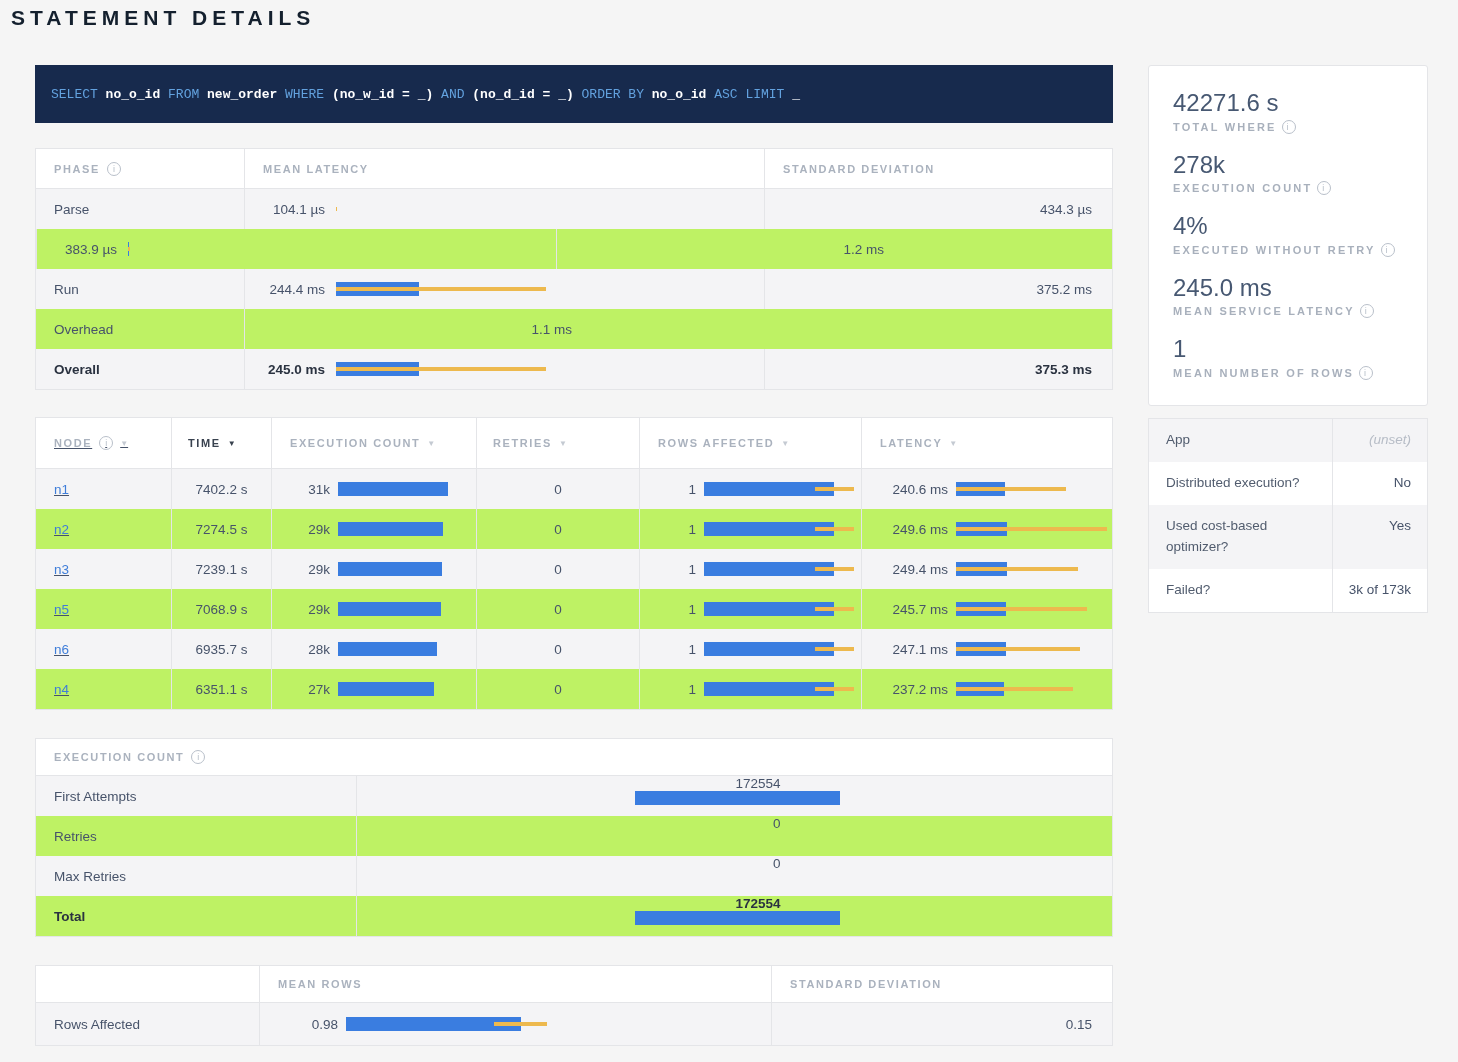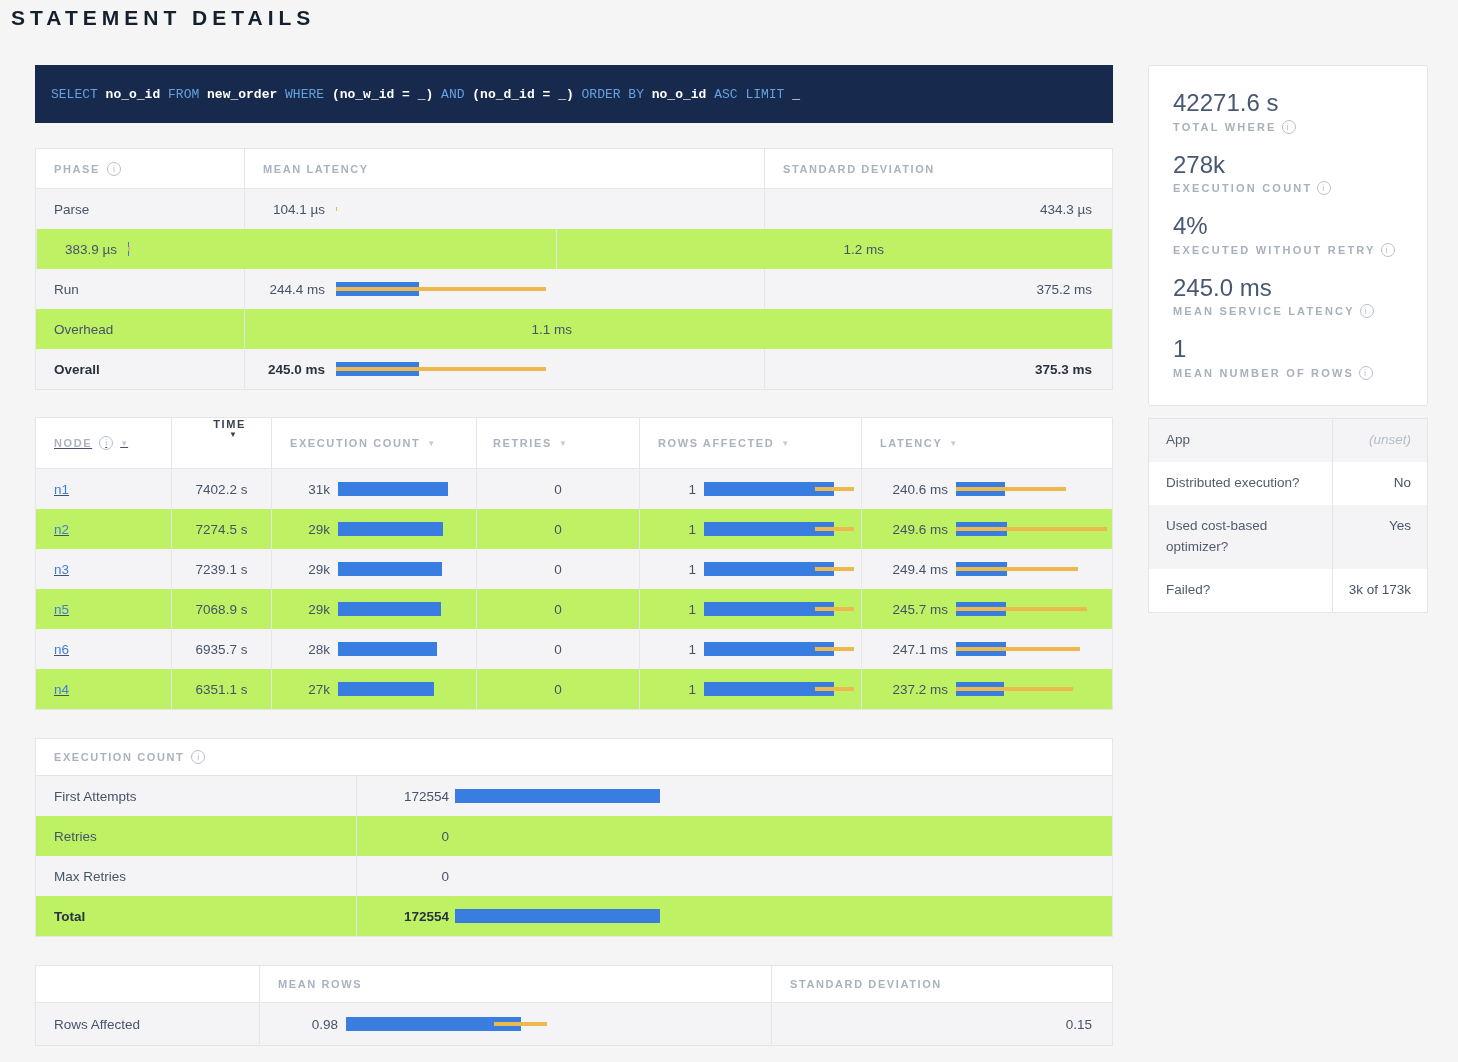--- a/index.html
+++ b/index.html
@@ -44,37 +44,37 @@
 
   
   .p-c1 { width:208px; padding-left:18px; }
   .p-c2 { width:520px; }
   .p-c2 .val { width:80px; }
   .p-c2 .bar { width:210px; margin-left:11px; }
   .p-c3 { width:348px; justify-content:flex-end; padding-right:20px; }
 
   
   .n-c1 { width:135px; padding-left:18px;text-decoration:underline; }
-  .n-c2 { width:100px; justify-content:center;flex-direction:column; }
+  .n-c2 { width:100px; justify-content:center; }
   .n-c3 { width:205px; }
   .n-c3 .val { width:58px; }
   .n-c3 .bar { width:110px; margin-left:8px; }
   .n-c4 { width:163px; justify-content:center; }
   .n-c5 { width:222px; }
   .n-c5 .val { width:56px; }
   .n-c5 .bar { width:150px; margin-left:8px; }
   .n-c6 { width:251px; }
   .n-c6 .val { width:86px; }
   .n-c6 .bar { width:152px; margin-left:8px; }
   .thead .n-c2, .thead .n-c4 { justify-content:flex-start; padding-left:16px; }
   .node-link { color:#3E7DD9; text-decoration:none; cursor:pointer; }
 
   
   .e-c1 { width:320px; padding-left:18px; }
-  .e-c2 { width:756px; }
+  .e-c2 { width:756px;flex-direction:column; }
   .e-c2 .val { width:92px; }
   .e-c2 .bar { width:205px; margin-left:6px; }
   .mini-head { height:37px; }
 
   
   .r-c1 { width:223px; padding-left:18px; }
   .r-c2 { width:512px; }
   .r-c2 .val { width:78px; }
   .r-c2 .bar { width:205px; margin-left:8px; }
   .r-c3 { width:341px; justify-content:flex-end; padding-right:20px; }

